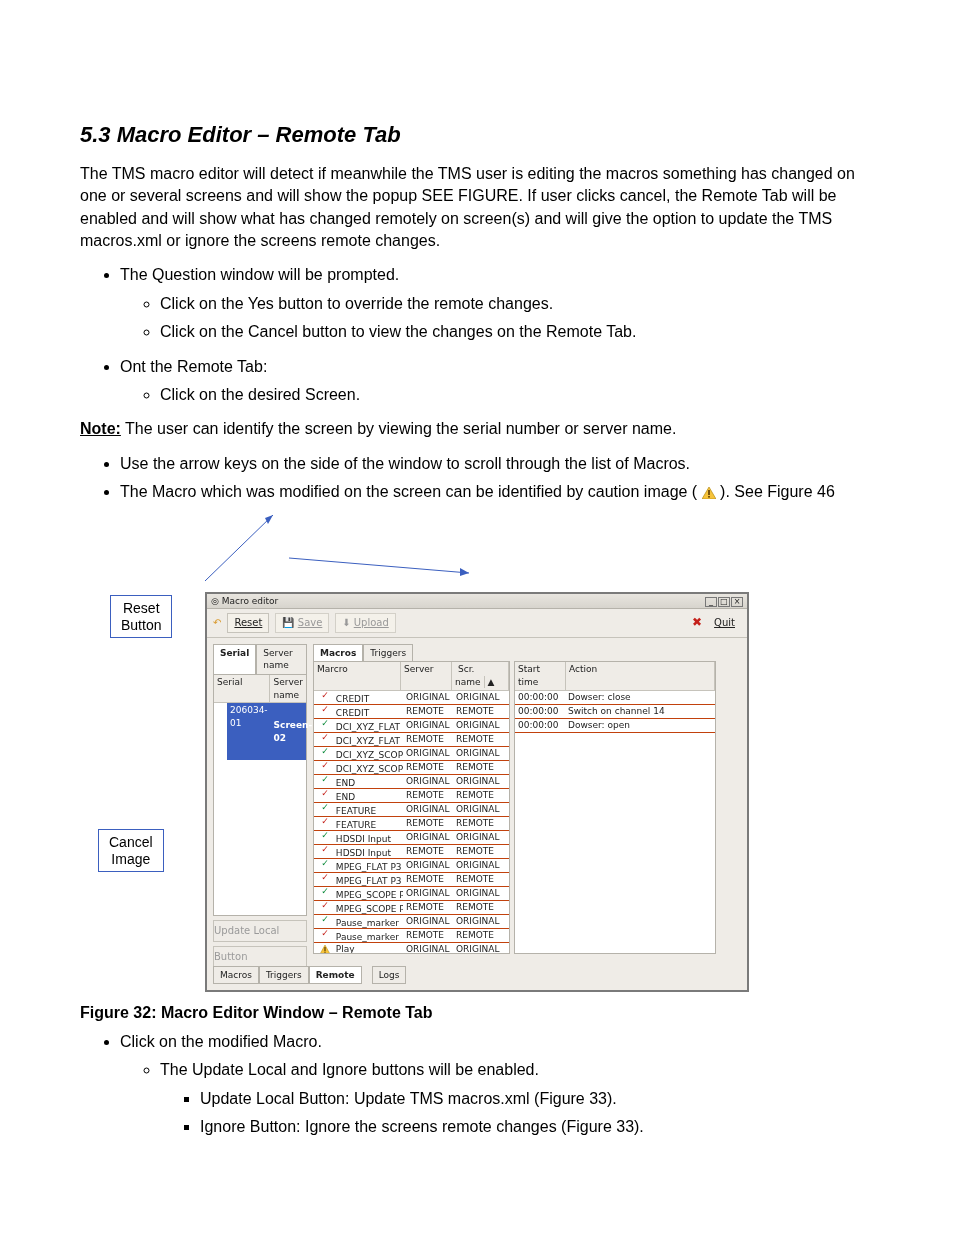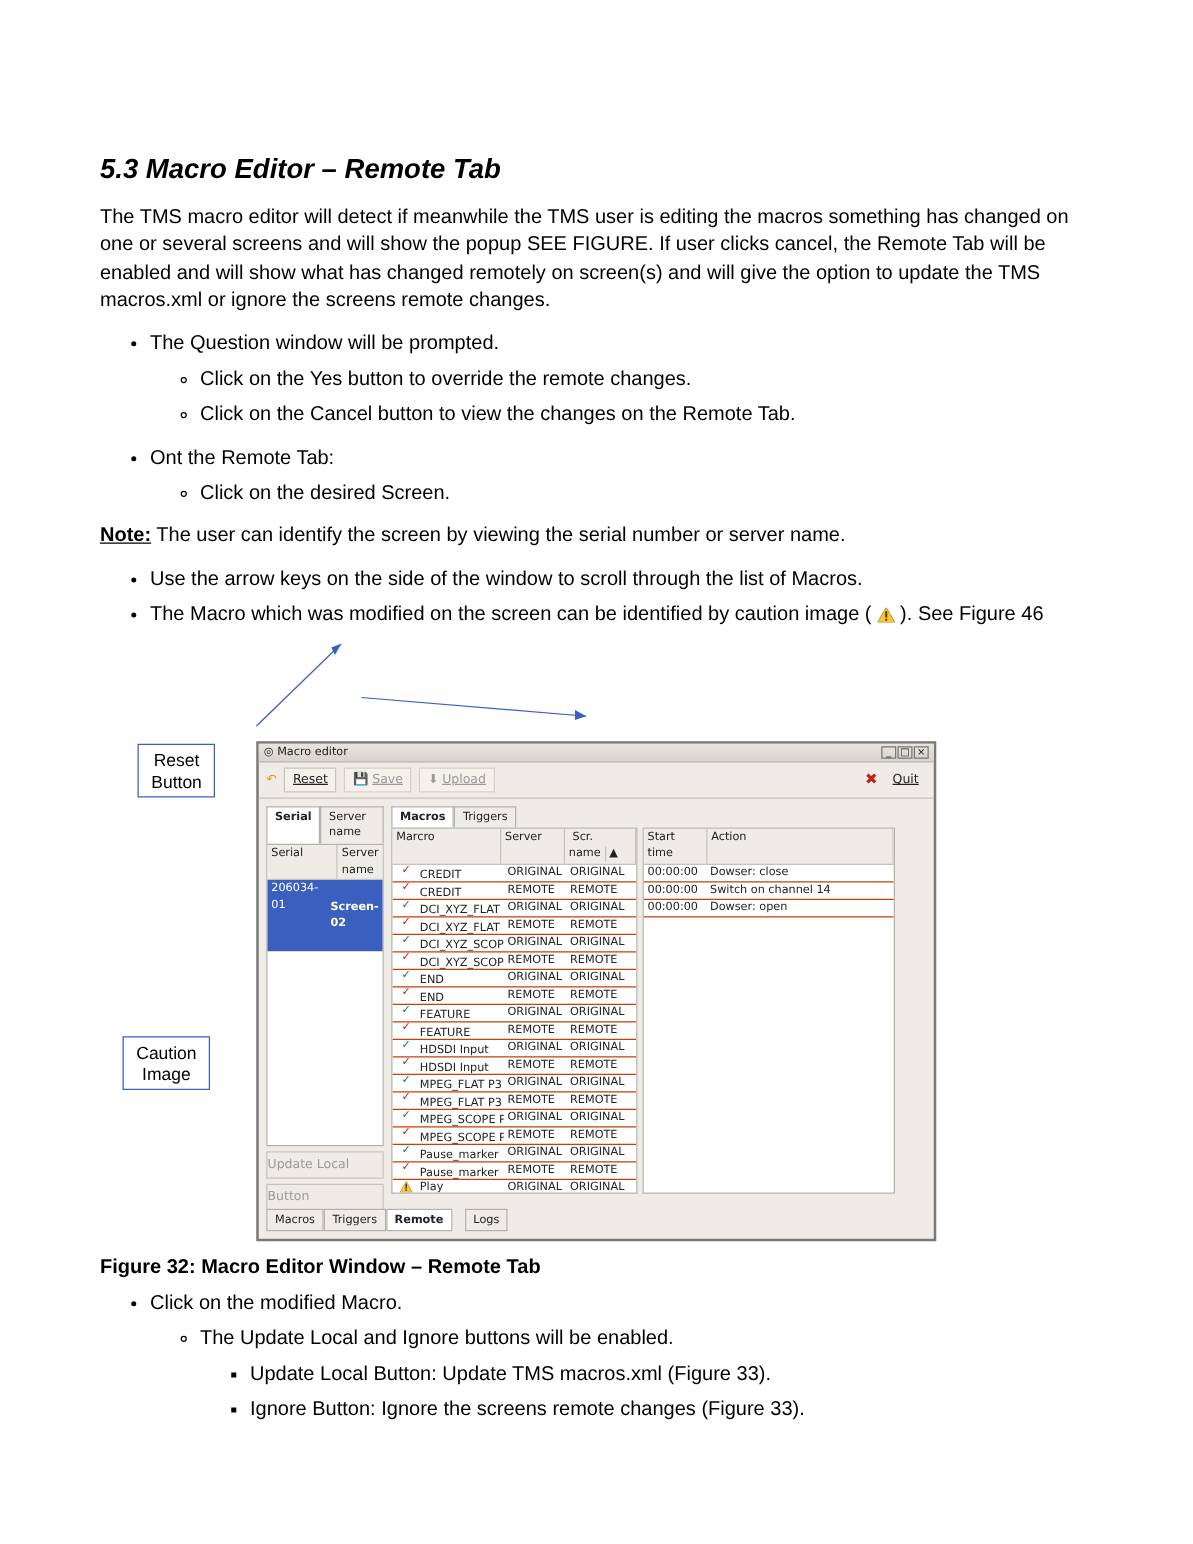--- a/index.html
+++ b/index.html
@@ -77,21 +77,21 @@
   .tab {
     padding:2px 6px; border:1px solid #b5b2aa; border-bottom:none; background:#efece7;
   }
   .tab.active { background:#fff; font-weight:bold; }
   .listbox {
     flex:1 0 auto; background:#fff; border:1px solid #b5b2aa;
   }
   .listbox .hdr { display:flex; font-size:9px; background:#efece7; border-bottom:1px solid #c6c3bb;}
   .listbox .hdr span:first-child{ width:50px; padding:1px 3px; border-right:1px solid #c6c3bb;}
   .listbox .hdr span:last-child{ flex:1; padding:1px 3px;}
-  .listbox .row { display:flex; font-size:9px;}
+  .listbox .row { display:flex; font-size:9px;margin-left:13px;}
   .listbox .row span:first-child{ width:50px; padding:1px 3px;}
   .listbox .row span:last-child{ flex:1; padding:16px 3px;font-weight:bold;}
   .listbox .row.sel { background:#3b5fbf; color:#fff; }
   .pane-btns { margin-top:auto; }
   .pane-btn {
     display:block; width:100%; box-sizing:border-box; text-align:left;
     border:1px solid #c6c3bb; background:#efece7; color:#9a9a9a;
     padding:3px 0; margin-top:4px; font-size:10px;
   }
   .right-pane { flex:1; display:flex; flex-direction:column; }
@@ -155,21 +155,21 @@
     </span>
     <span> ). See Figure 46</span>
   </li>
 </ul>
 
 <div class="fig-wrap">
 <div class="fig-container">
   
   <div class="annot-box" style="left:-95px; top:80px;"><span style="white-space:pre-line;">Reset
 Button</span></div>
-  <div class="annot-box" style="left:-107px; top:314px;"><span style="white-space:pre-line;">Caution
+  <div class="annot-box" style="left:-107px; top:314px;"><span style="white-space:pre-line;">Cancel
 Image</span></div>
   <svg class="arrow-line" style="left:-35px; top:30px;" width="80" height="70">
         <line x1="0" y1="66" x2="68" y2="0" stroke="#3b5fbf" stroke-width="1"></line>
         <polygon points="68,0 60,3 63,9" fill="#3b5fbf"></polygon>
       </svg>
   <svg class="arrow-line" style="left:-42px; top:330px;" width="190" height="30">
         <line x1="0" y1="3" x2="180" y2="18" stroke="#3b5fbf" stroke-width="1"></line>
         <polygon points="180,18 171,13 171,21" fill="#3b5fbf"></polygon>
       </svg>
 

